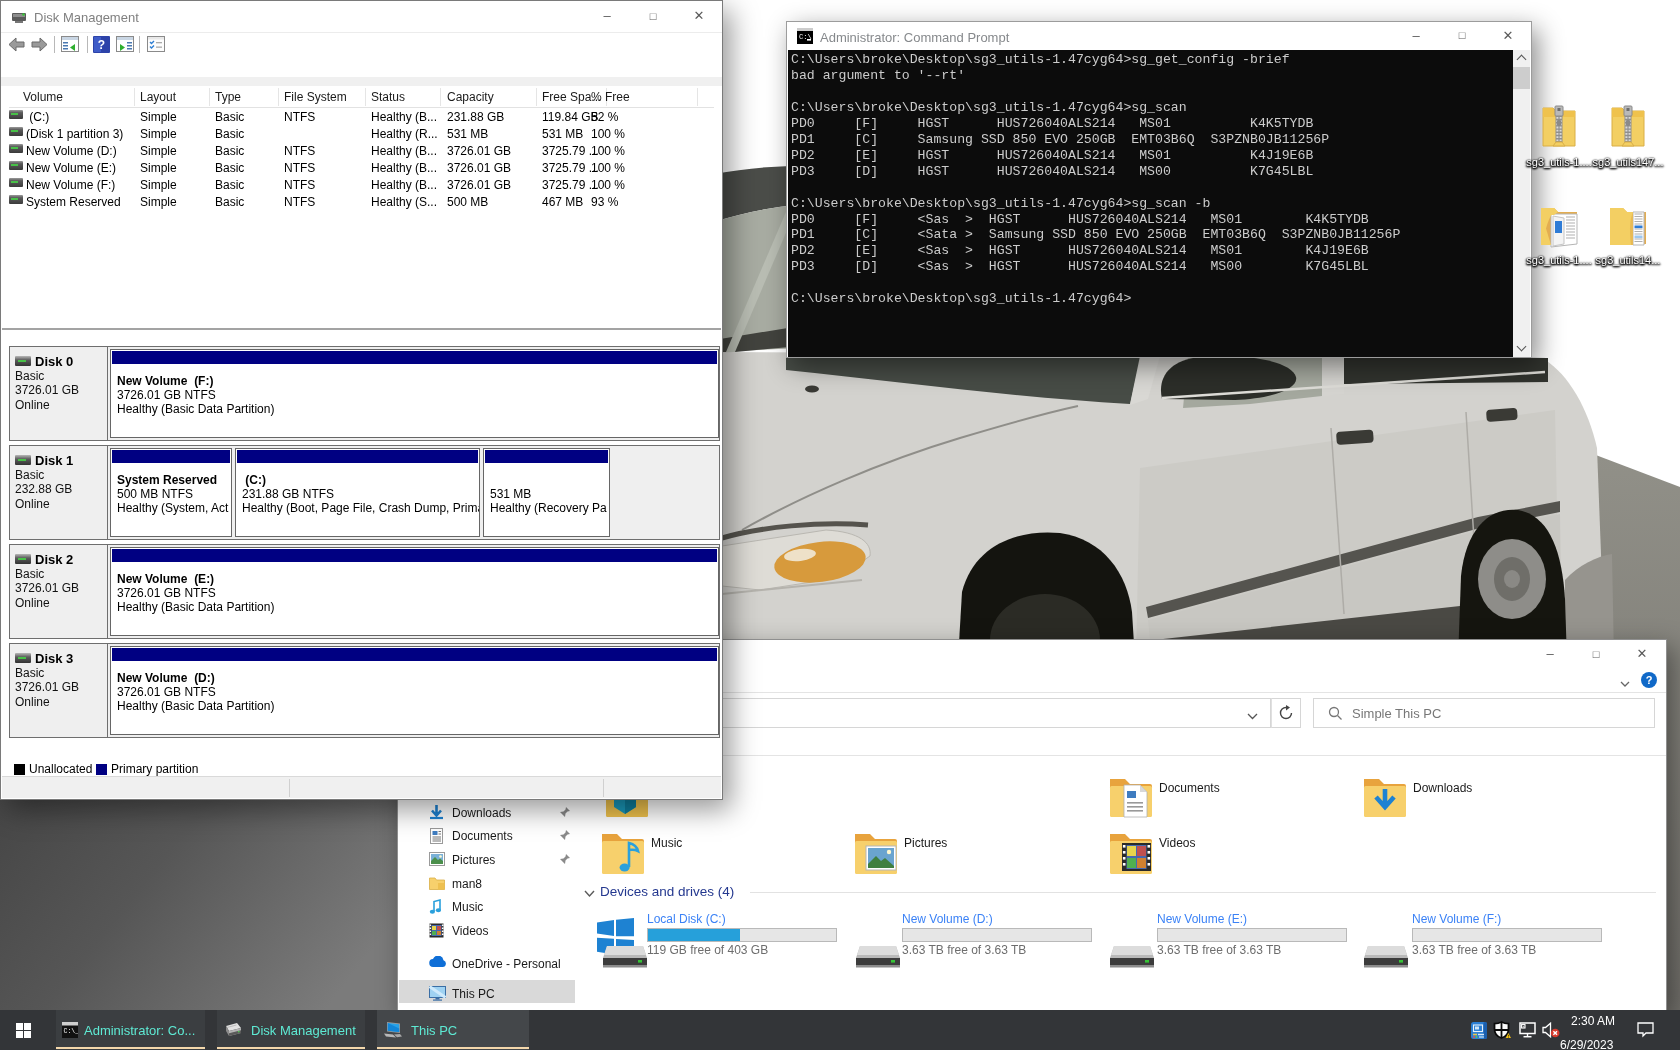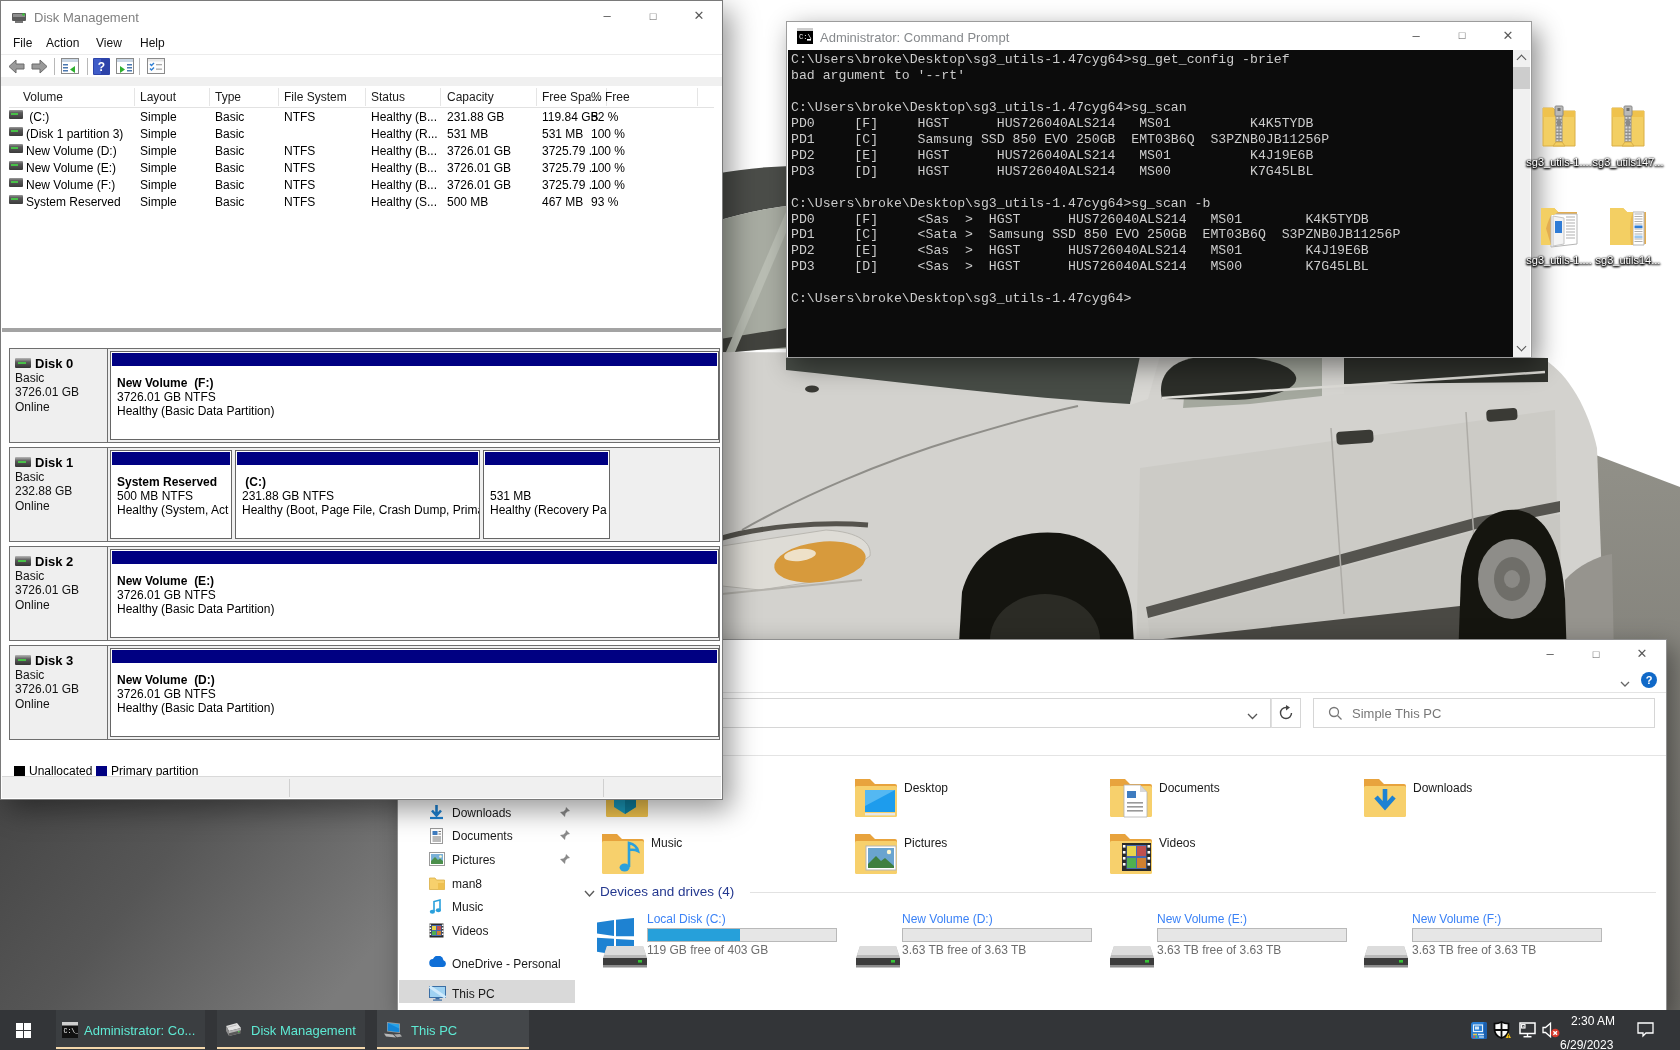--- a/index.html
+++ b/index.html
@@ -18,21 +18,21 @@
 .tsep{position:absolute;top:3px;width:1px;height:17px;background:#b8b8b8}
 #lh{position:absolute;left:8px;right:8px;top:85px;height:22px;border-bottom:1px solid #e2e2e2;background:#fff}
 #lh span{position:absolute;top:4px;color:#1a1a1a}
 #lh i{position:absolute;top:2px;width:1px;height:18px;background:#e5e5e5;font-style:normal}
 .lrow{position:absolute;left:8px;right:8px;height:17px}
 .lrow span{position:absolute;top:2px;white-space:nowrap}
 .vic{position:absolute;left:0;top:4px;width:14px;height:9px;background:linear-gradient(#9a9a9a,#5c5c5c 30%,#3a3a3a);border-radius:1px}
 .vic:after{content:"";position:absolute;left:2px;top:3px;width:7px;height:2px;background:#48c048}
 .c1{left:17px}.c2{left:131px}.c3{left:206px}.c4{left:275px}.c5{left:362px}.c6{left:438px}.c7{left:533px}.c8{left:582px}
 
-#dpane{position:absolute;left:1px;right:1px;top:327px;height:450px;background:#fff;border-top:4px solid #a3a3a3}
+#dpane{position:absolute;left:1px;right:1px;top:327px;height:450px;background:#fff;border-top:2px solid #a3a3a3}
 .drow{position:absolute;left:7px;width:711px;height:95px;border:1px solid #6e6e6e;background:#efefef}
 .dlab{position:absolute;left:0;top:0;width:98px;height:93px;background:#efefef;border-right:1px solid #6e6e6e}
 .dlab b{position:absolute;left:25px;top:7px;font-size:13px}
 .dlab span{position:absolute;left:5px;color:#111}
 .dic{position:absolute;left:5px;top:9px;width:16px;height:10px;background:linear-gradient(#b8b8b8,#5c5c5c 40%,#333);border-radius:1px}
 .dic:after{content:"";position:absolute;left:3px;top:4px;width:8px;height:2px;background:#48c048}
 .dpart{position:absolute;top:2px;height:89px;background:#fff;border:1px solid #666;overflow:hidden}
 .dpart .bar{position:absolute;left:1px;right:1px;top:1px;height:13px;background:#000082}
 .dpart .t1{position:absolute;left:6px;top:24px;font-weight:bold;white-space:nowrap}
 .dpart .t2{position:absolute;left:6px;top:38px;white-space:nowrap}
@@ -244,30 +244,20 @@
 
  <div class="tile" style="left:207px;top:136px">
   <svg width="44" height="42" viewBox="0 0 44 42">
         <path d="M1,3 h15 l5,5 h20 a2,2 0 0 1 2,2 v4 H1 Z" fill="#e8a33d"></path>
         <rect x="1" y="10" width="42" height="31" rx="1.5" fill="#efc24d"></rect>
         <path d="M9,13 l11,-7 11,7 v18 l-11,7 -11,-7 Z" fill="#1a99ba"></path>
         <path d="M9,13 l11,7 11,-7 -11,-7 Z" fill="#35c4dc"></path>
         <path d="M20,20 v18 l11,-7 v-18 Z" fill="#0f7e9c"></path>
       </svg>
  </div>
- <div class="tile" style="left:456px;top:136px">
-  <svg width="44" height="42" viewBox="0 0 44 42">
-        <path d="M1,3 h15 l5,5 h20 a2,2 0 0 1 2,2 v4 H1 Z" fill="#e8a33d"></path>
-        <rect x="1" y="10" width="42" height="31" rx="1.5" fill="#f7d06c"></rect>
-        <rect x="11" y="14" width="30" height="22" fill="#1d9ced"></rect>
-        <path d="M11,14 L41,14 L11,30 Z" fill="#54b8f2"></path>
-        <rect x="11" y="37" width="30" height="2.4" fill="#e8e8e8"></rect>
-      </svg>
-  <span class="lbl">Desktop</span>
- </div>
  <div class="tile" style="left:711px;top:136px">
   <svg width="44" height="42" viewBox="0 0 44 42">
         <path d="M1,3 h15 l5,5 h20 a2,2 0 0 1 2,2 v4 H1 Z" fill="#e8a33d"></path>
         <rect x="1" y="10" width="42" height="31" rx="1.5" fill="#f7d06c"></rect>
         <path d="M15,9 h16 l7,7 v25 h-23 Z" fill="#fff" stroke="#b0b0b0" stroke-width="0.8"></path>
         <path d="M31,9 l7,7 h-7 Z" fill="#d8d8d8"></path>
         <rect x="18" y="15" width="9" height="7" fill="#3e7cc0"></rect>
         <rect x="18" y="26" width="16" height="1.6" fill="#999"></rect>
         <rect x="18" y="30" width="16" height="1.6" fill="#999"></rect>
         <rect x="18" y="34" width="16" height="1.6" fill="#999"></rect>
@@ -432,26 +422,20 @@
   <svg class="ab" style="left:10px;top:8px" width="16" height="16" viewBox="0 0 16 16">
         <rect x="1" y="4" width="14" height="8" rx="1" fill="#5a5a5a"></rect>
         <rect x="2" y="5" width="12" height="3" fill="#8d8d8d"></rect>
         <circle cx="12.5" cy="5.5" r="1.3" fill="#35c435"></circle>
         <rect x="4" y="12" width="8" height="2" fill="#777"></rect>
       </svg>
   <span class="tx">Disk Management</span>
   <span class="capbtn" style="right:92px">–</span>
   <span class="capbtn" style="right:46px;font-size:11px">□</span>
   <span class="capbtn" style="right:0">✕</span>
- </div>
- <div class="menu">
-  <span style="left:12px">File</span>
-      <span style="left:45px">Action</span>
-      <span style="left:95px">View</span>
-      <span style="left:139px">Help</span>
  </div>
  <div class="toolbar">
   <svg style="left:7px" width="17" height="17" viewBox="0 0 17 17">
         <path d="M1,8.5 L8,2 L8,6 L16,6 L16,11 L8,11 L8,15 Z" fill="#9a9a9a" stroke="#6b6b6b"></path>
       </svg>
   <svg style="left:30px" width="17" height="17" viewBox="0 0 17 17">
         <path d="M16,8.5 L9,2 L9,6 L1,6 L1,11 L9,11 L9,15 Z" fill="#9a9a9a" stroke="#6b6b6b"></path>
       </svg>
   <span class="tsep" style="left:53px"></span>
   <svg style="left:60px" width="18" height="16" viewBox="0 0 18 16">

